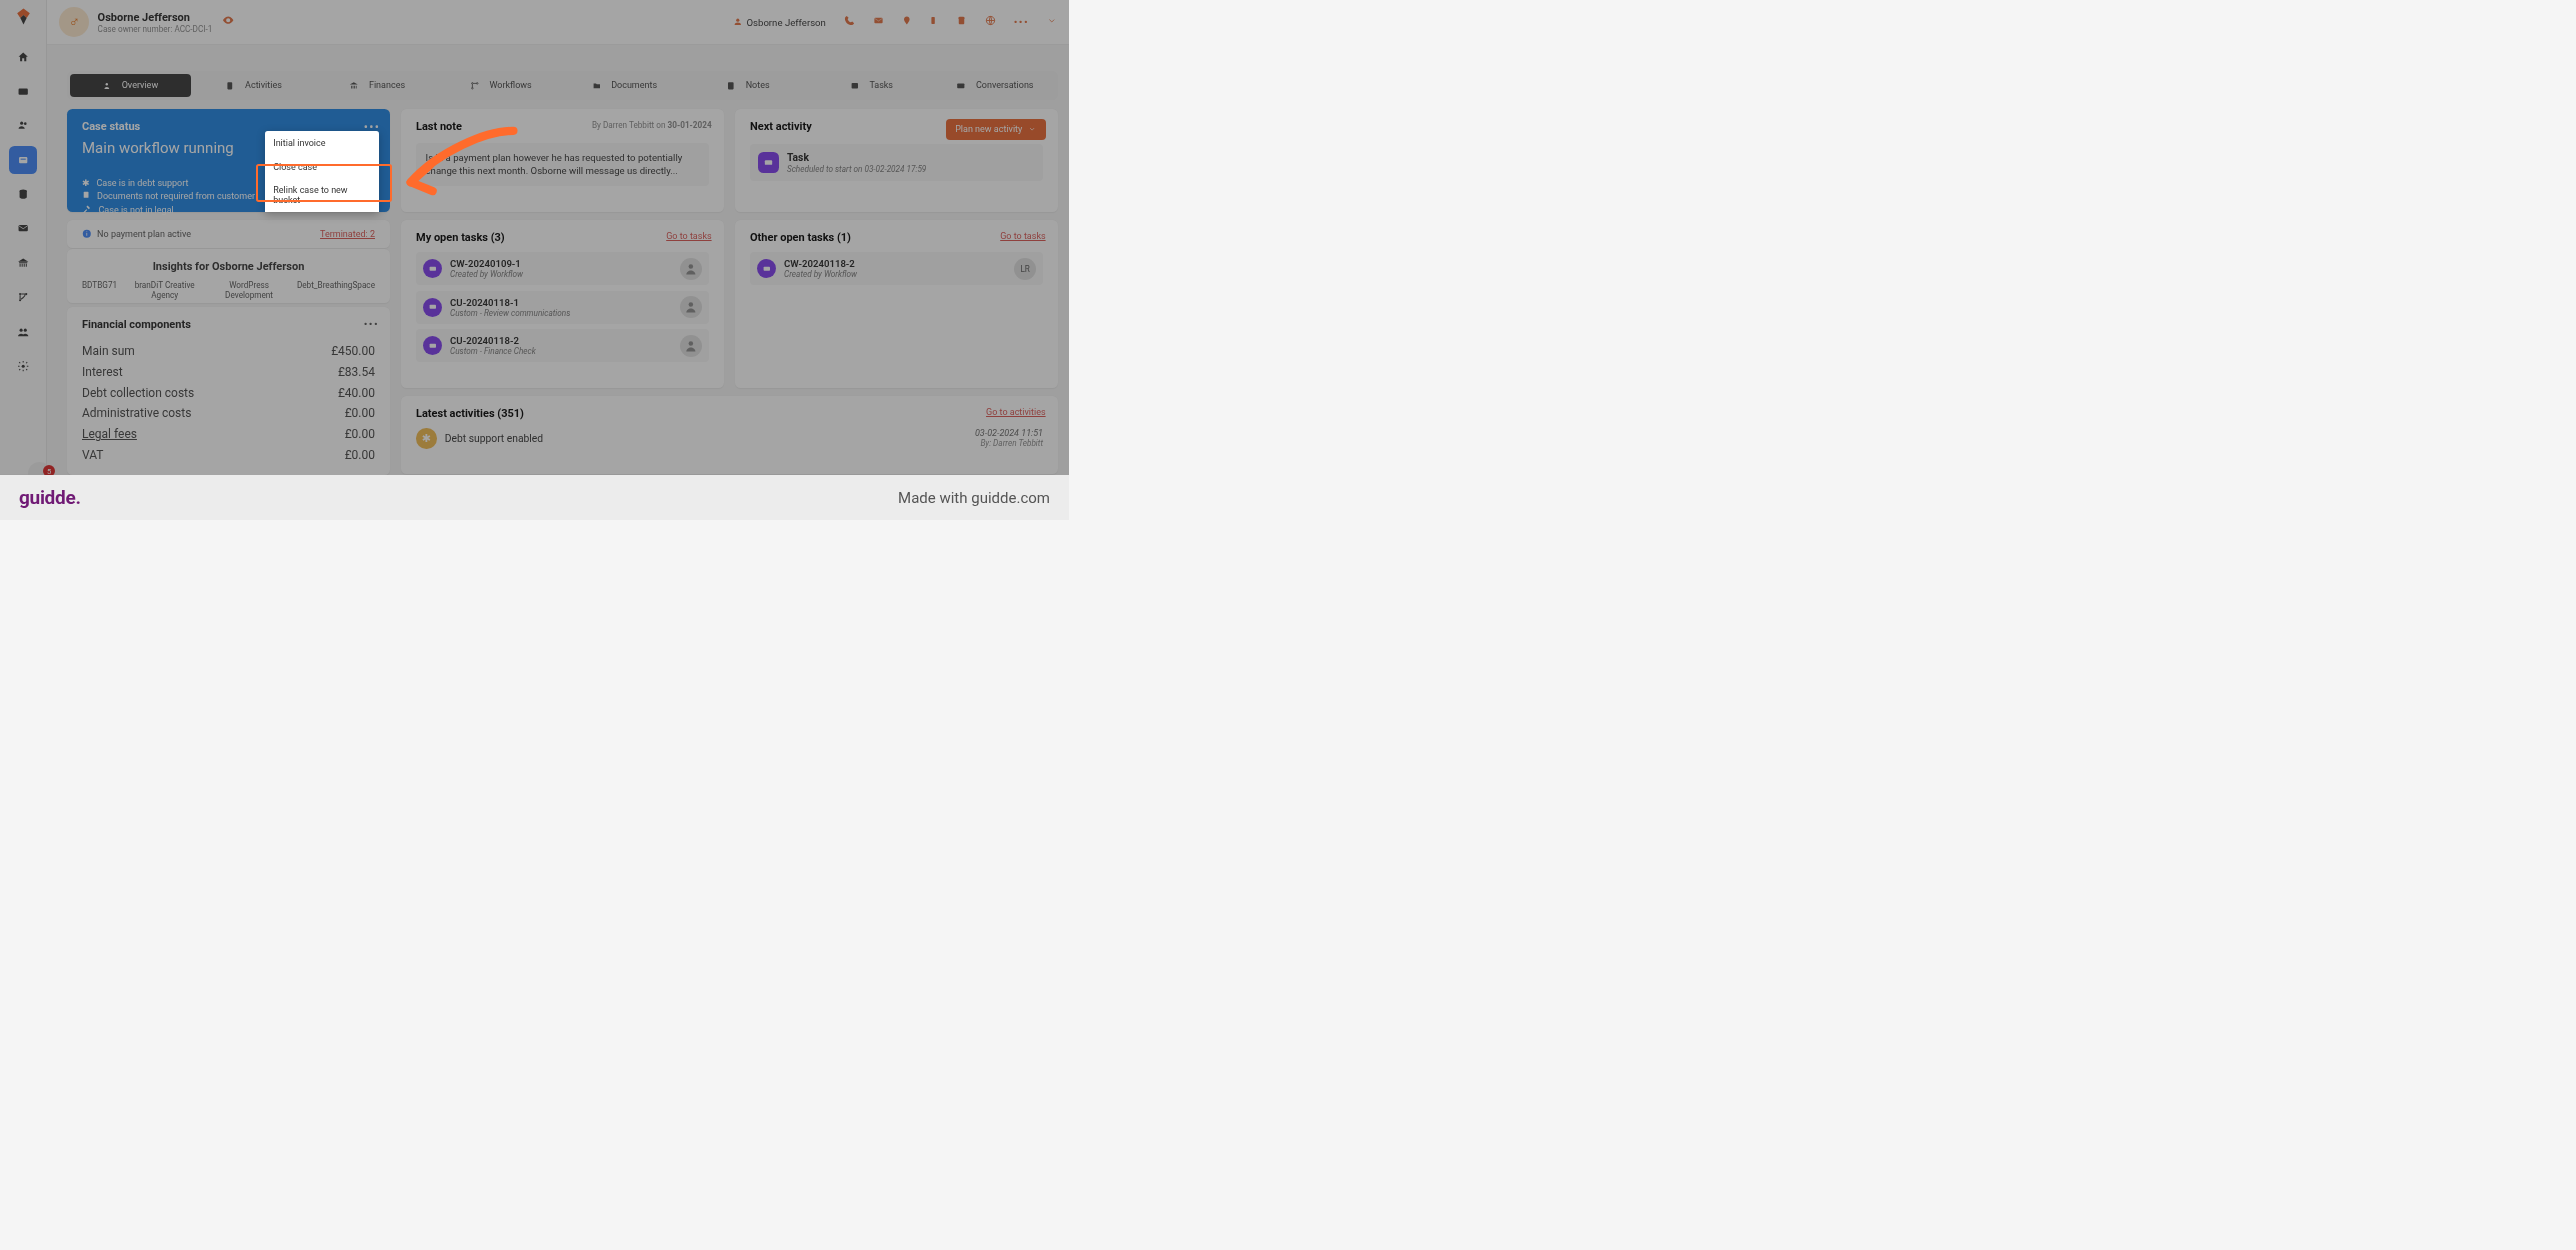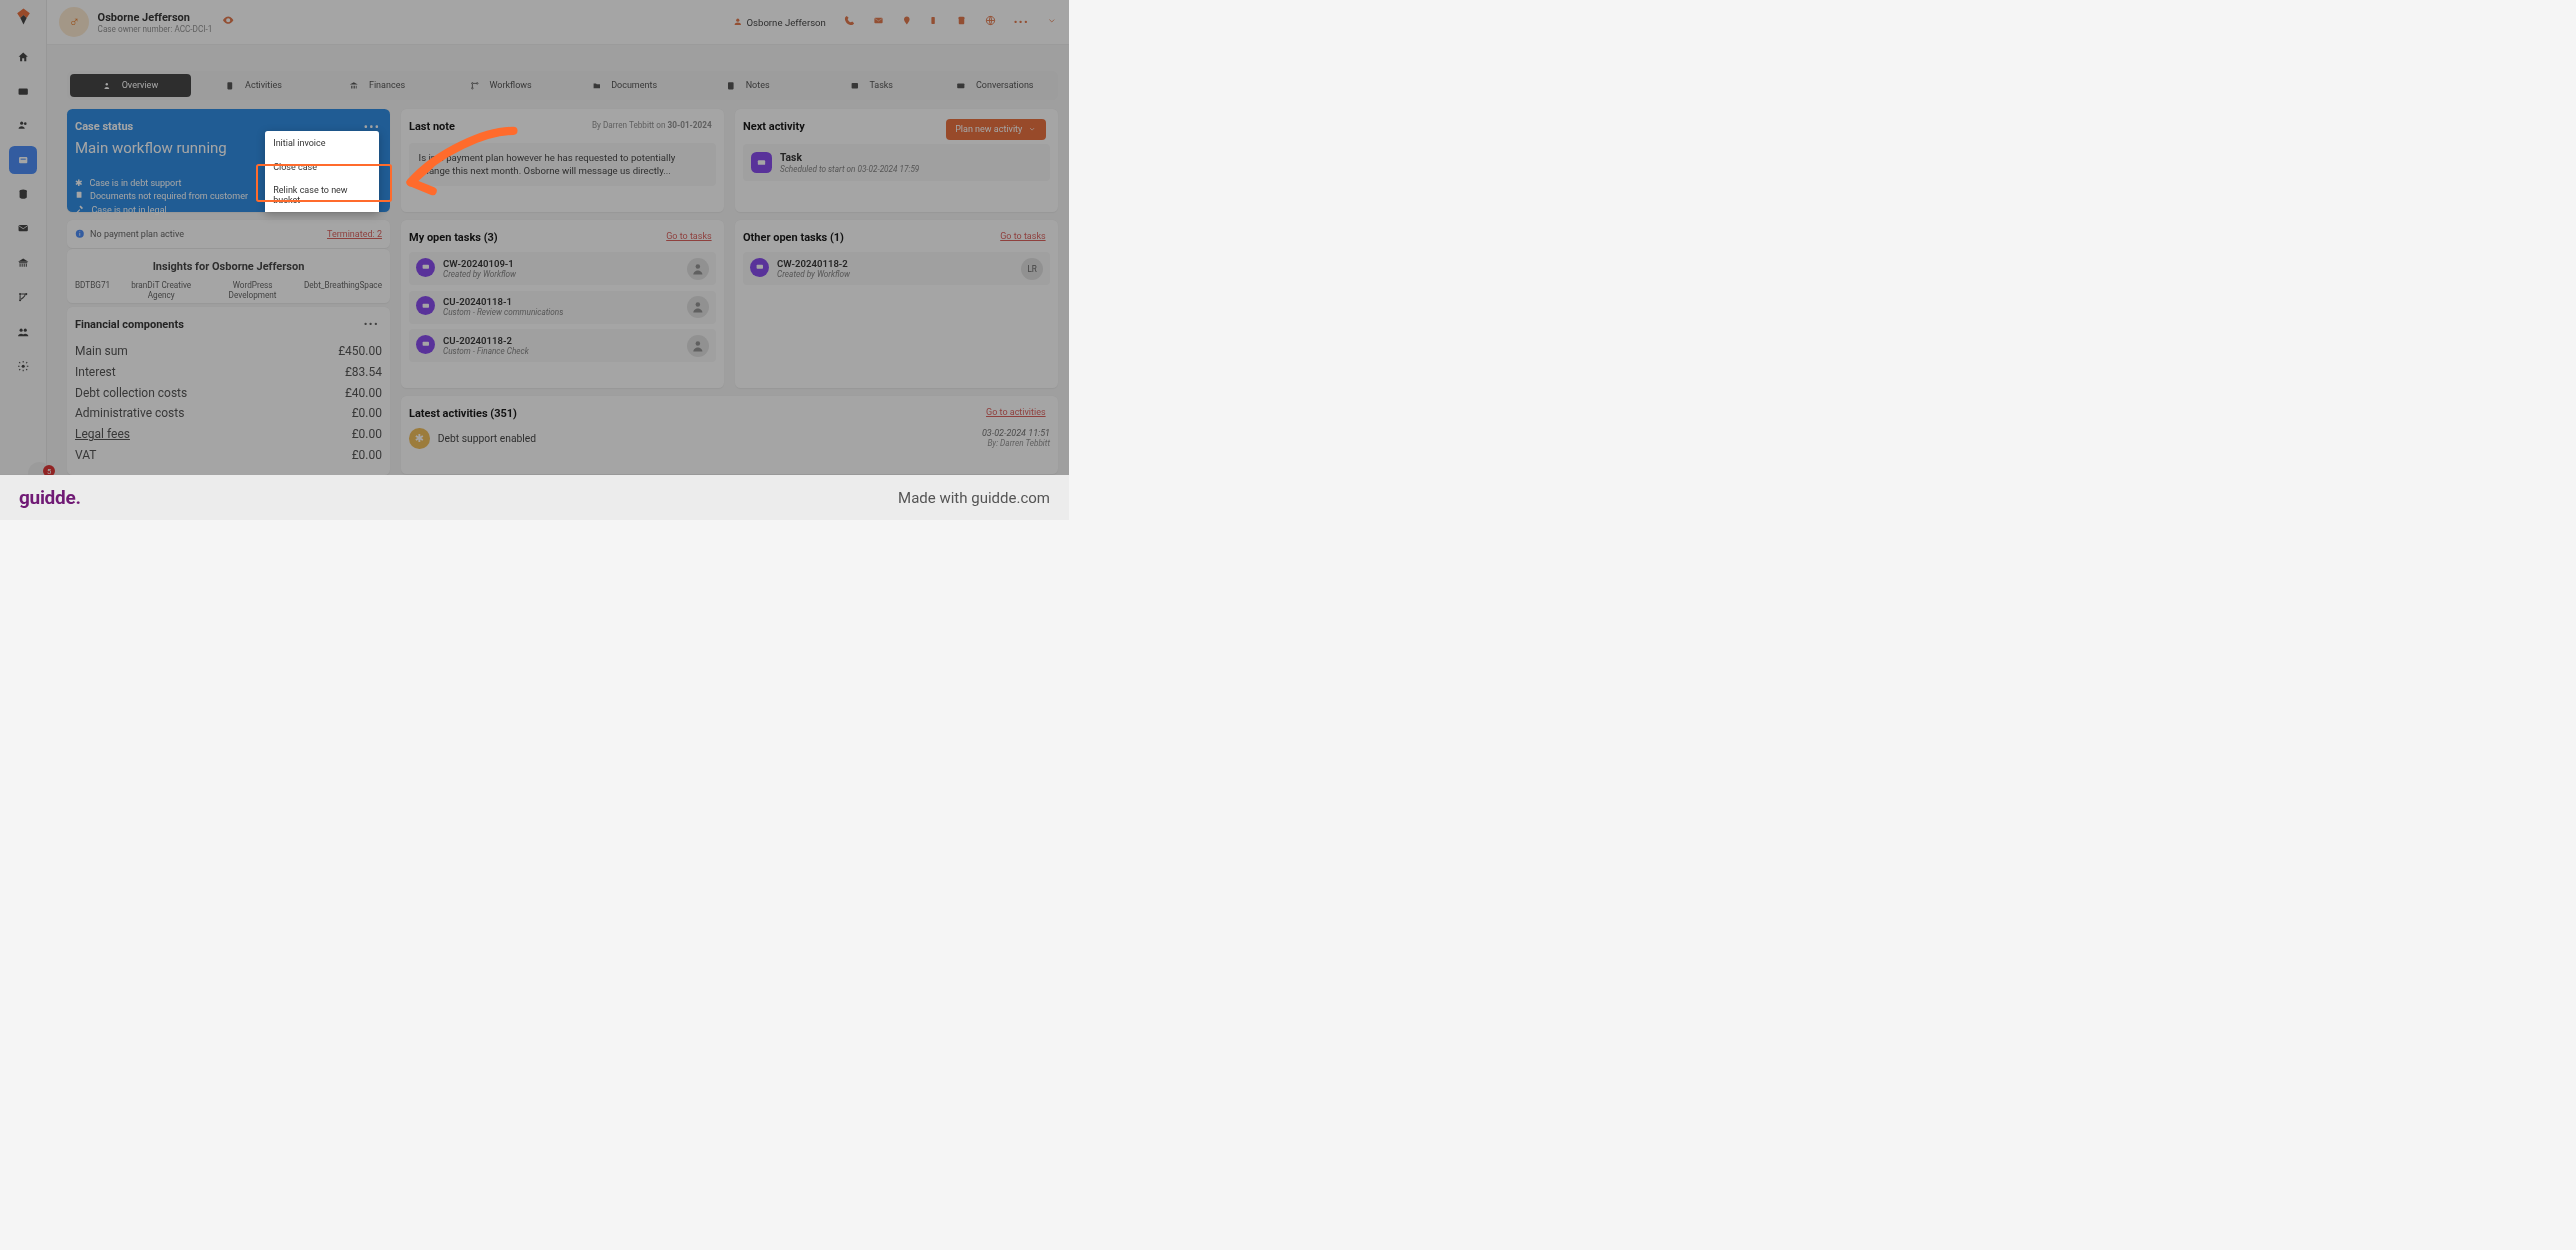--- a/index.html
+++ b/index.html
@@ -16,21 +16,21 @@
   .hdr-name { font-weight: 700; font-size: 11px; color: #222; }
   .hdr-sub { font-size: 8.2px; color: #888; }
   .hdr-eye { margin-left: 9.6px; color: #e06c3c; font-size: 12.4px; }
   .hdr-right { margin-left: auto; display: flex; align-items: center; gap: 18px; color: #e06c3c; }
   .hdr-user { display: flex; align-items: center; gap: 4.1px; color: #333; font-size: 9.6px; }
   .hdr-user svg { color: #e06c3c; }
   .tabs { position: absolute; left: 67px; top: 71px; right: 11px; height: 29px; background: #f1f1f1; border-radius: 5.5px; display: flex; align-items: center; padding: 2.7px; gap: 2.7px; z-index: 1; }
   .tab { flex: 1; height: 23.4px; display: flex; align-items: center; justify-content: center; gap: 10px; font-size: 9px; color: #444; border-radius: 4.1px; }
   .tab.active { background: #333; color: #fff; }
   .tab svg { width: 9.6px; height: 9.6px; }
-  .card { position: absolute; background: #fff; border-radius: 5.5px; box-shadow: 0 0.7px 1.4px rgba(0,0,0,0.06); padding: 11px 8px; z-index: 1; }
+  .card { position: absolute; background: #fff; border-radius: 5.5px; box-shadow: 0 0.7px 1.4px rgba(0,0,0,0.06); padding: 11px 15px; z-index: 1; }
   .case-status { left: 67px; top: 109px; width: 323px; height: 103px; background: #1a82e2; color: #fff; }
   .case-status h3 { font-size: 11px; font-weight: 700; margin-bottom: 5.5px; }
   .case-status .wf { font-size: 15px; font-weight: 400; margin-bottom: 21px; }
   .case-status .row { display: flex; align-items: center; gap: 6.9px; font-size: 9px; margin: 2.7px 0; }
   .case-dots { position: absolute; right: 9.6px; top: 9.6px; color: #fff; font-size: 12.4px; letter-spacing: 1.4px; }
   .dropdown { position: absolute; left: 265px; top: 131px; width: 114px; background: #fff; border-radius: 2.7px; box-shadow: 0 2.7px 8.2px rgba(0,0,0,0.25); z-index: 60; }
   .dd-item { padding: 6.9px 8.2px; font-size: 9px; color: #333; }
   .dd-item.hi { background: #fff; position: relative; z-index: 61; }
   .hi-box { position: absolute; left: 256px; top: 164px; width: 136px; height: 38px; border: 2.7px solid #ff6b2c; border-radius: 2.7px; z-index: 70; pointer-events: none; }
   .arrow { position: absolute; left: 397px; top: 124px; z-index: 71; pointer-events: none; }
@@ -44,21 +44,21 @@
   .fin .fdots { position: absolute; right: 11px; top: 11px; color: #555; letter-spacing: 1.4px; }
   .fin .frow { display: flex; justify-content: space-between; font-size: 12px; color: #444; padding: 3.4px 0; }
   .fin .total { font-weight: 700; color: #222; margin-top: 5.5px; }
   .lastnote { left: 401px; top: 109px; width: 323px; height: 103px; }
   .lastnote h3 { font-size: 11px; font-weight: 700; }
   .lastnote .by { position: absolute; right: 12.4px; top: 11px; font-size: 8.2px; color: #888; }
   .lastnote .note { margin-top: 9.6px; background: #f6f6f6; border-radius: 4.1px; padding: 8.2px 9.6px; font-size: 9.6px; color: #333; line-height: 1.4; }
   .mytasks { left: 401px; top: 220px; width: 323px; height: 168px; }
   .card h3.sec { font-size: 11px; font-weight: 700; margin-bottom: 8.2px; }
   .goto { position: absolute; right: 12.4px; top: 11px; font-size: 9px; color: #d9534f; text-decoration: underline; }
-  .task { display: flex; align-items: flex-start; gap: 8.2px; background: #f6f6f6; border-radius: 4.1px; padding: 5.5px 6.9px; margin-bottom: 5.5px; }
+  .task { display: flex; align-items: center; gap: 8.2px; background: #f6f6f6; border-radius: 4.1px; padding: 5.5px 6.9px; margin-bottom: 5.5px; }
   .task .tic { width: 19px; height: 19px; border-radius: 50%; background: #7c3aed; display: flex; align-items: center; justify-content: center; color: #fff; font-size: 9.6px; }
   .task .tname { font-size: 9.6px; font-weight: 600; color: #222; }
   .task .tsub { font-size: 8.2px; color: #777; font-style: italic; }
   .task .tava { margin-left: auto; width: 22px; height: 22px; border-radius: 50%; background: #ddd; display: flex; align-items: center; justify-content: center; font-size: 8.2px; color: #555; }
   .nextact { left: 735px; top: 109px; width: 323px; height: 103px; }
   .nextact h3 { font-size: 11px; font-weight: 700; }
   .plan-btn { position: absolute; right: 12.4px; top: 9.6px; background: #e8622c; color: #fff; padding: 5.5px 9.6px; border-radius: 4.1px; font-size: 9px; display: flex; align-items: center; gap: 5.5px; }
   .act-item { margin-top: 11px; background: #f6f6f6; border-radius: 4.1px; padding: 6.9px 8.2px; display: flex; gap: 8.2px; align-items: center; }
   .act-item .aic { width: 20.6px; height: 20.6px; border-radius: 5.5px; background: #7c3aed; display: flex; align-items: center; justify-content: center; color: #fff; }
   .act-item .atitle { font-size: 10.3px; font-weight: 700; color: #222; }

